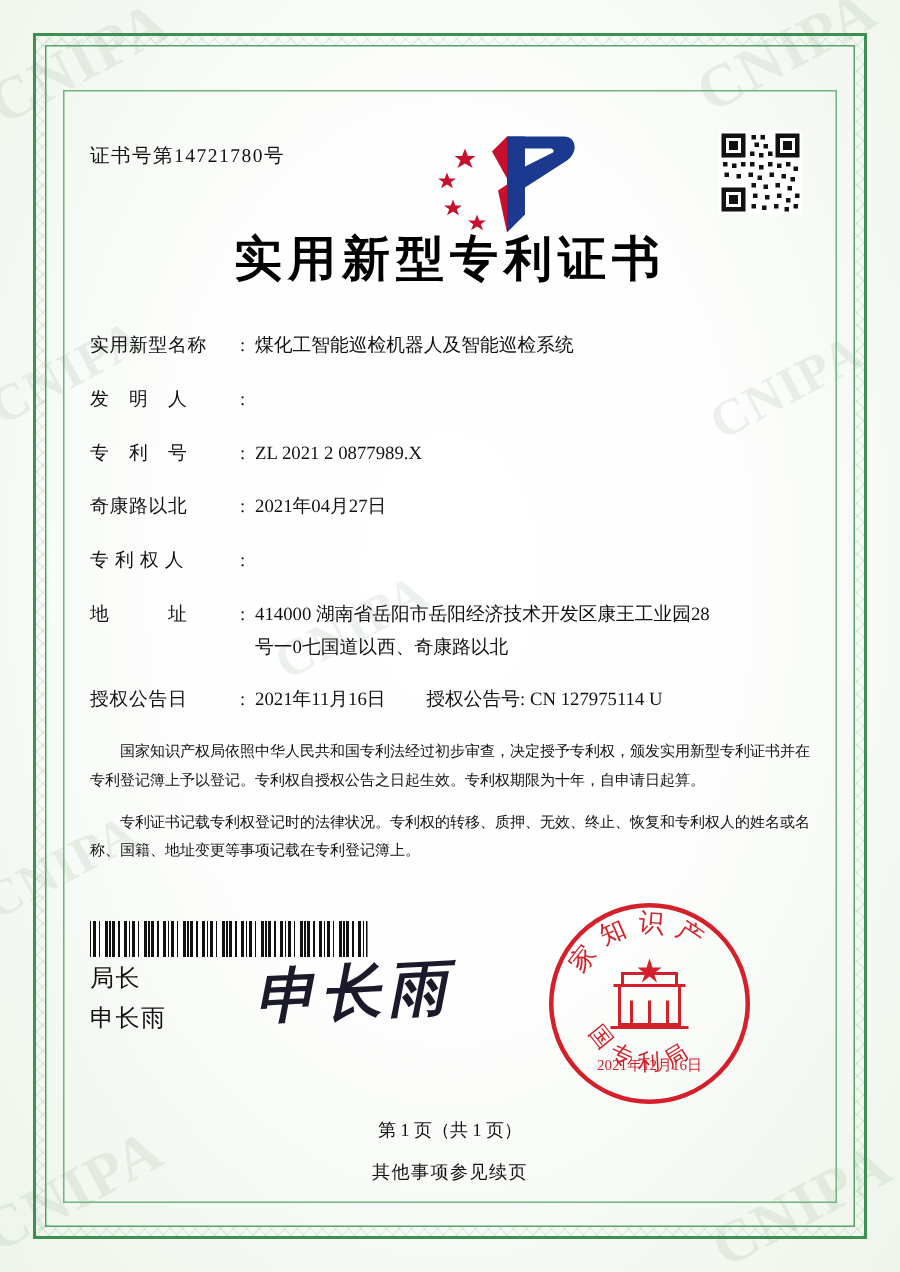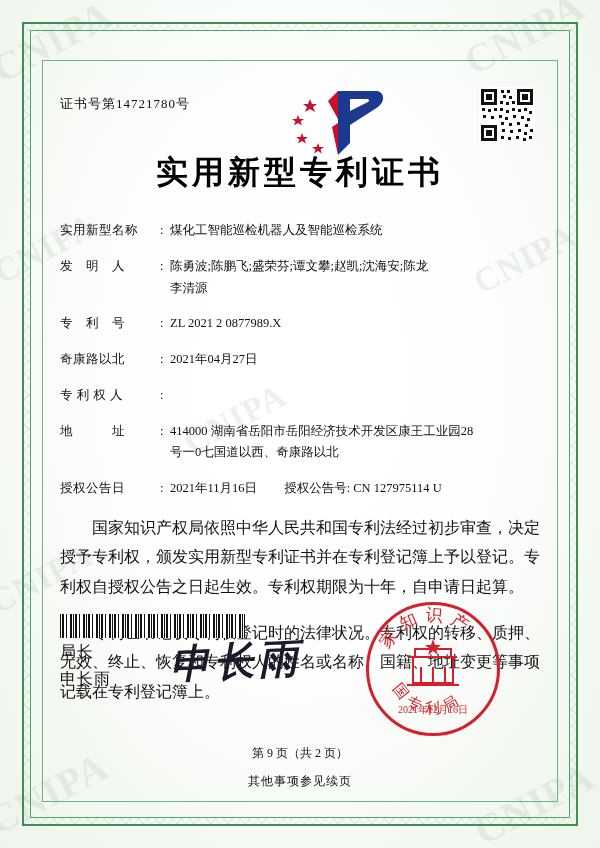--- a/index.html
+++ b/index.html
@@ -82,22 +82,22 @@
   .lbl{
     width:100px;flex:0 0 100px;
     letter-spacing:0.5px;
     white-space:nowrap;
   }
   .colon{width:10px;flex:0 0 10px;}
   .val{flex:1;}
   .val .sub{display:block;margin-top:3px;}
   .row.two .val2{margin-left:24px;white-space:nowrap;}
   .para{
-    font-family:Liberation Mono, monospace;
-    font-size:16px;line-height:1.85;color:#111;
+    font-family:Liberation Sans, sans-serif;
+    font-size:10px;line-height:1.85;color:#111;
     text-align:justify;text-indent:2em;
     margin-top:4px;
   }
   .barcode{
     position:absolute;left:0;bottom:150px;width:185px;height:24px;
     background:repeating-linear-gradient(90deg,
       #111 0 1px, #fff 1px 2px, #111 2px 4px, #fff 4px 6px,
       #111 6px 7px, #fff 7px 10px, #111 10px 12px, #fff 12px 13px);
   }
   .sign-area{position:absolute;left:0;bottom:78px;width:100%;height:70px;}
@@ -233,24 +233,20 @@
 
       <div class="row">
         <div class="lbl">实用新型名称</div>
         <div class="colon">:</div>
         <div class="val">煤化工智能巡检机器人及智能巡检系统</div>
       </div>
 
       <div class="row">
         <div class="lbl">发　明　人</div>
         <div class="colon">:</div>
-        <div class="val">
-          <span>陈勇波;陈鹏飞;盛荣芬;谭文攀;赵凯;沈海安;陈龙</span>
-          <span class="sub">李清源</span>
-        </div>
       </div>
 
       <div class="row">
         <div class="lbl">专　利　号</div>
         <div class="colon">:</div>
         <div class="val">ZL 2021 2 0877989.X</div>
       </div>
 
       <div class="row">
         <div class="lbl">奇康路以北</div>
@@ -312,17 +308,17 @@
           <rect x="44" y="52" width="40" height="26"></rect>
           <path d="M40 52 L88 52 M46 52 L46 44 L82 44 L82 52"></path>
           <path d="M52 78 L52 62 M64 78 L64 62 M76 78 L76 62"></path>
           <path d="M38 80 L90 80"></path>
         </g>
         <polygon points="64,34 66,40 72,40 67,44 69,50 64,46 59,50 61,44 56,40 62,40" fill="#d4202a"></polygon>
       </svg>
       <div class="date">2021年12月16日</div>
     </div>
 
-    <div class="pagenum">第 9 页（共 2 页）</div>
+    <div class="pagenum">第 1 页（共 1 页）</div>
     <div class="footnote">其他事项参见续页</div>
 
   </div>
 </div>
 
 </body></html>

